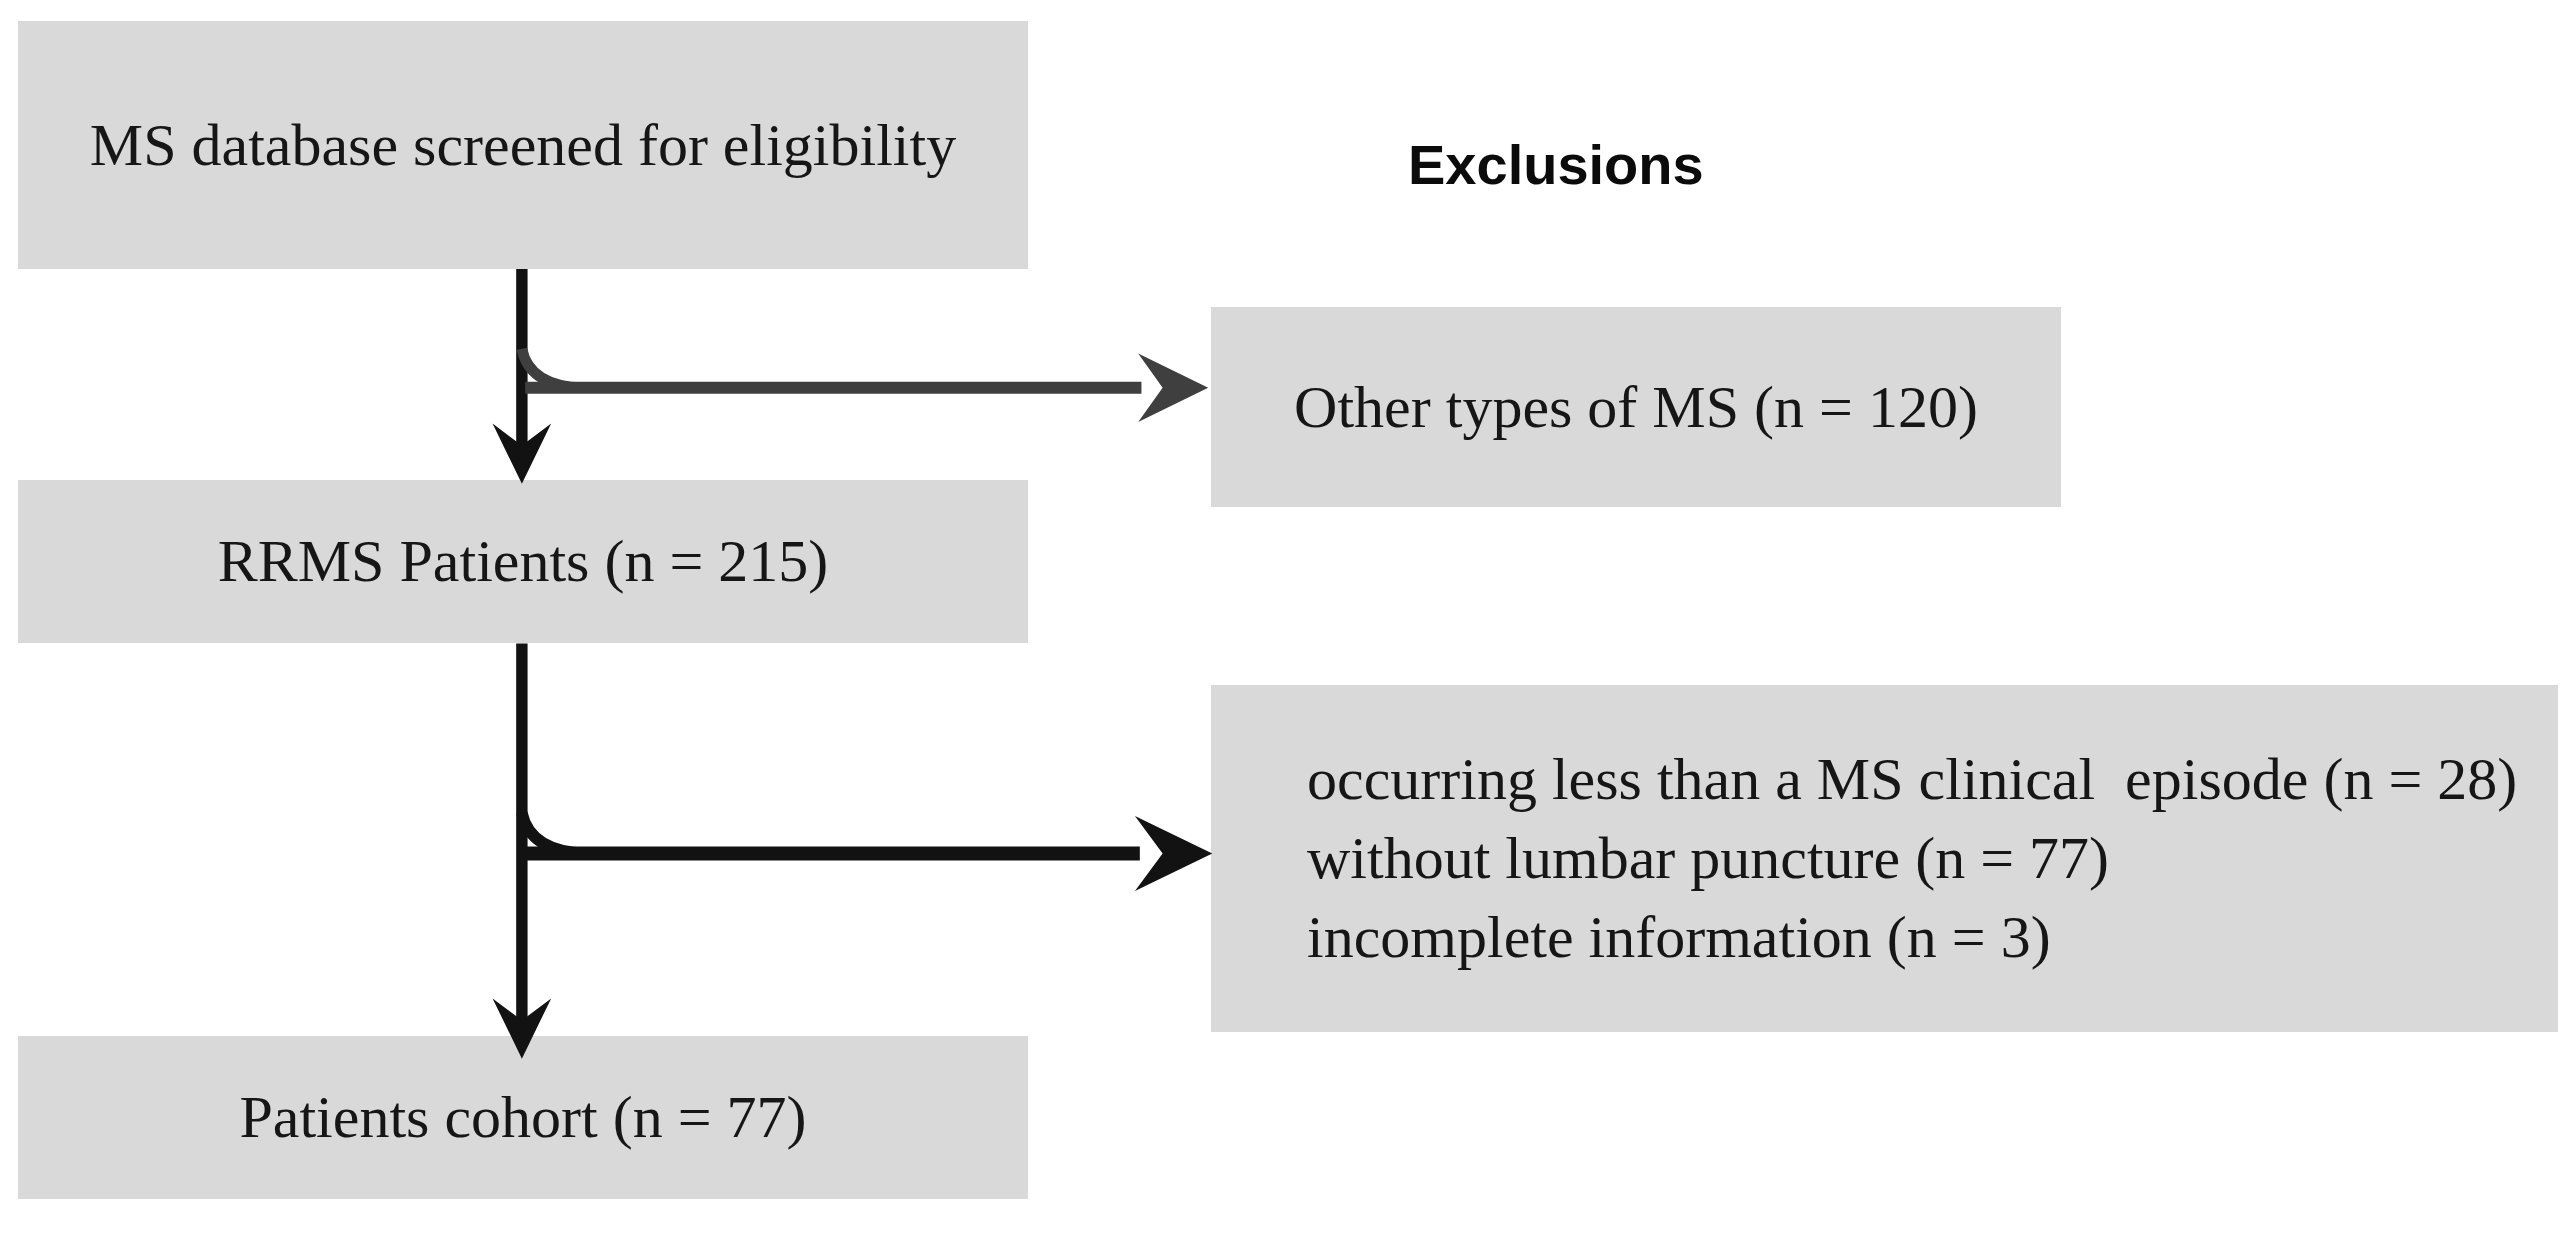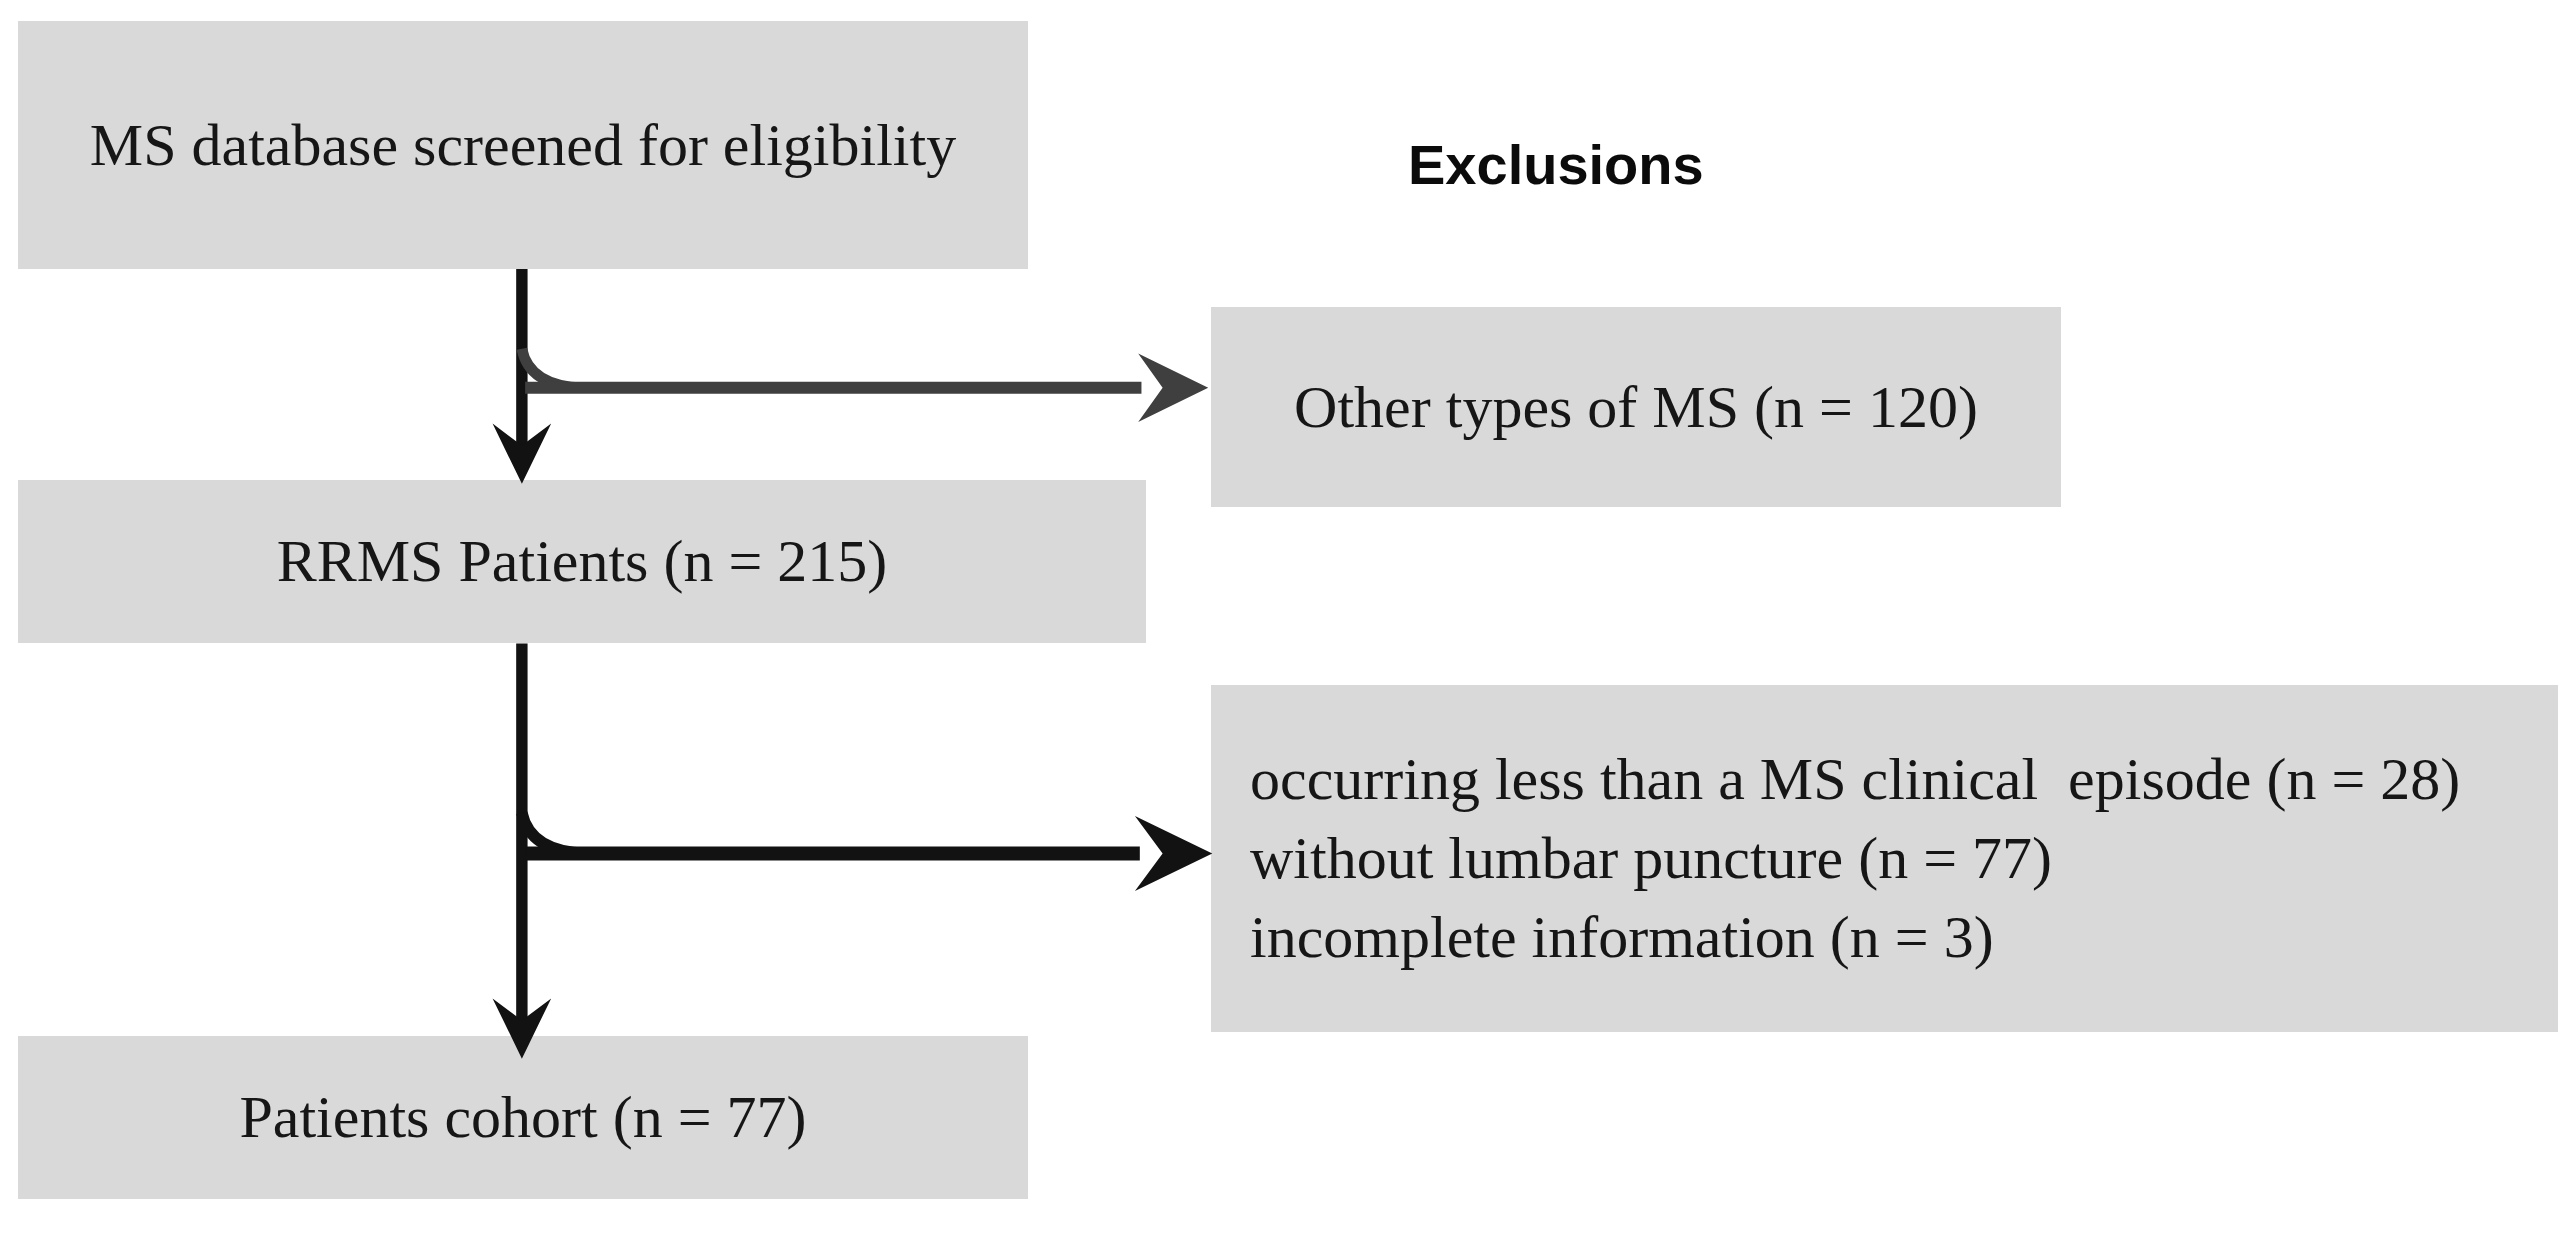--- a/index.html
+++ b/index.html
@@ -25,28 +25,28 @@
     align-items: center;
     text-align: center;
   }
   .box .line {
     font-size: 60px;
     line-height: 79px;
     white-space: pre;
     color: #161616;
   }
   .box-screened  { left: 18px;   top: 21px;   width: 1010px; height: 248px; gap: 32px; }
-  .box-rrms      { left: 18px;   top: 480px;  width: 1128px; height: 163px; }
+  .box-rrms      { left: 18px;   top: 480px;  width: 1010px; height: 163px; }
   .box-cohort    { left: 18px;   top: 1036px; width: 1010px; height: 163px; }
   .box-excl1     { left: 1211px; top: 307px;  width: 850px; height: 200px; }
   .box-excl2     {
     left: 1211px; top: 685px;  width: 1347px; height: 347px;
     align-items: flex-start;
     text-align: left;
-    padding-left: 39px;
+    padding-left: 96px;
     box-sizing: border-box;
   }
   .heading {
     position: absolute;
     left: 1408px;
     top: 120px;
     font-family: "Liberation Sans", "DejaVu Sans", sans-serif;
     font-weight: bold;
     font-size: 56px;
     line-height: 90px;

